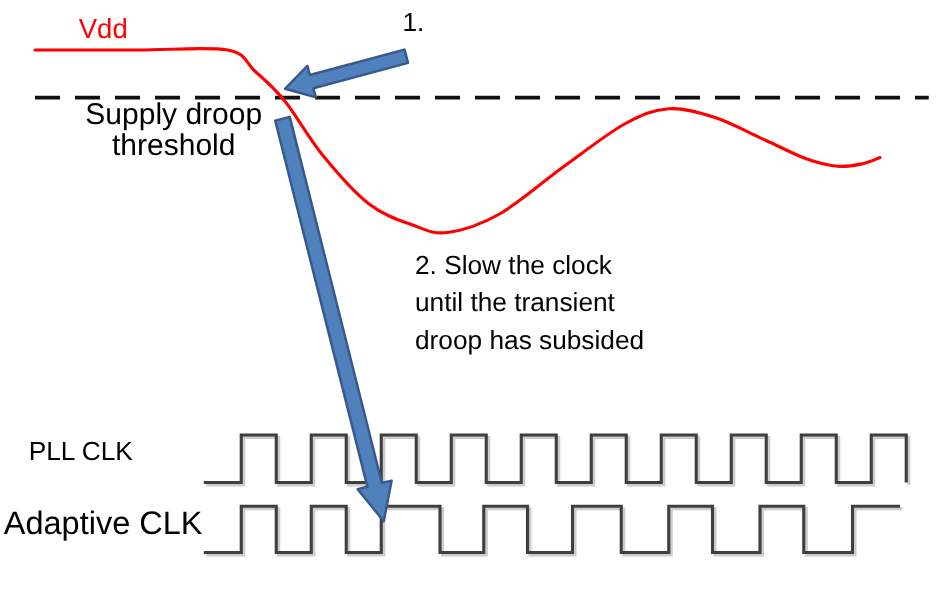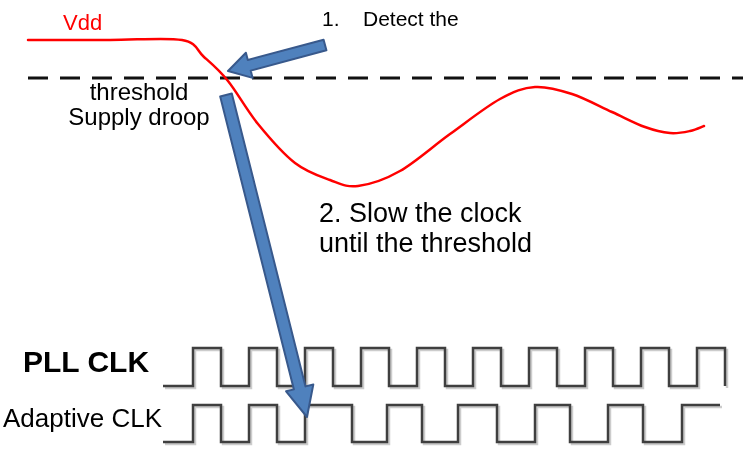--- a/index.html
+++ b/index.html
@@ -6,22 +6,22 @@
   .stage{
     position:relative;width:750px;height:471px;background:#fff;
     font-family:"Liberation Sans",sans-serif;overflow:hidden;border-radius:19px;
   }
   .stage svg{position:absolute;left:0;top:0;}
   .label{position:absolute;color:#000;white-space:nowrap;}
   .vdd-label{left:63px;top:11px;font-size:22px;line-height:24px;}
   .step1{left:322px;top:4px;font-size:21px;line-height:30px;display:flex;}
   .step1 .num{width:41px;}
   .supply-droop{left:43px;top:79px;width:192px;text-align:center;font-size:24px;line-height:25px;}
-  .step2{left:319px;top:198px;font-size:27px;line-height:30px;}
-  .pll-label{left:23px;top:350px;font-size:30px;line-height:24px;font-weight:bold;}
+  .step2{left:332px;top:198px;font-size:21px;line-height:30px;}
+  .pll-label{left:23px;top:350px;font-size:21px;line-height:24px;}
   .adaptive-label{left:3px;top:406px;font-size:26px;line-height:24px;}
 </style>
 </head>
 <body>
 
 <div class="stage" style="background: rgb(255, 255, 255);">
 
   <svg width="750" height="471" viewBox="0 0 750 471">
     <line id="threshold-line" fill="none" x1="28" x2="743" y1="78" y2="78" stroke="#111111" stroke-width="3" stroke-dasharray="20 12"></line>
     <path id="vdd-trace" fill="none" stroke-linecap="round" stroke-linejoin="round" d="M 28 40 C 41.7 40.0, 84.3 40.0, 110 40 C 135.7 40.0, 166.3 37.2, 182 40 C 197.7 42.8, 196.3 50.2, 204 57 C 211.7 63.8, 219.0 69.8, 228 81 C 237.0 92.2, 246.8 110.3, 258 124 C 269.2 137.7, 283.0 153.7, 295 163 C 307.0 172.3, 319.5 176.2, 330 180 C 340.5 183.8, 346.3 187.5, 358 186 C 369.7 184.5, 384.7 179.7, 400 171 C 415.3 162.3, 433.3 146.0, 450 134 C 466.7 122.0, 485.8 106.8, 500 99 C 514.2 91.2, 523.0 87.8, 535 87 C 547.0 86.2, 559.2 89.8, 572 94 C 584.8 98.2, 599.8 106.5, 612 112 C 624.2 117.5, 635.3 123.5, 645 127 C 654.7 130.5, 662.5 132.3, 670 133 C 677.5 133.7, 684.3 132.2, 690 131 C 695.7 129.8, 701.7 126.8, 704 126" stroke="#ff0000" stroke-width="2.5"></path>
@@ -37,30 +37,30 @@
 
     <polygon id="detect-arrow" stroke-linejoin="round" points="323.6,39.7 247.8,60.0 245.9,52.7 228.0,71.0 252.6,77.9 250.7,70.6 326.4,50.3" fill="#4f81bd" stroke="#38598c" stroke-width="2"></polygon>
     <polygon id="slow-arrow" stroke-linejoin="round" points="220.2,96.5 293.9,389.4 286.1,391.3 307.0,417.0 313.3,384.5 305.5,386.4 231.8,93.5" fill="#4f81bd" stroke="#38598c" stroke-width="2"></polygon>
   </svg>
 
   <div class="label vdd-label" id="vdd-label" style="color: rgb(255, 0, 0);">Vdd</div>
 
   <div class="label step1">
     <span class="num">1.</span>
     <span>
-      <div>Detect the</div>
     </span>
   </div>
 
   <div class="label supply-droop">
+    <div>Supply droop</div>
     <div>threshold</div>
-    <div>Supply droop</div>
   </div>
 
   <div class="label step2">
     <div>2. Slow the clock</div>
-    <div>until the threshold</div>
+    <div>until the transient</div>
+    <div>droop has subsided</div>
   </div>
 
   <div class="label pll-label">PLL CLK</div>
 
   <div class="label adaptive-label">Adaptive CLK</div>
 </div>
 
 </body></html>

